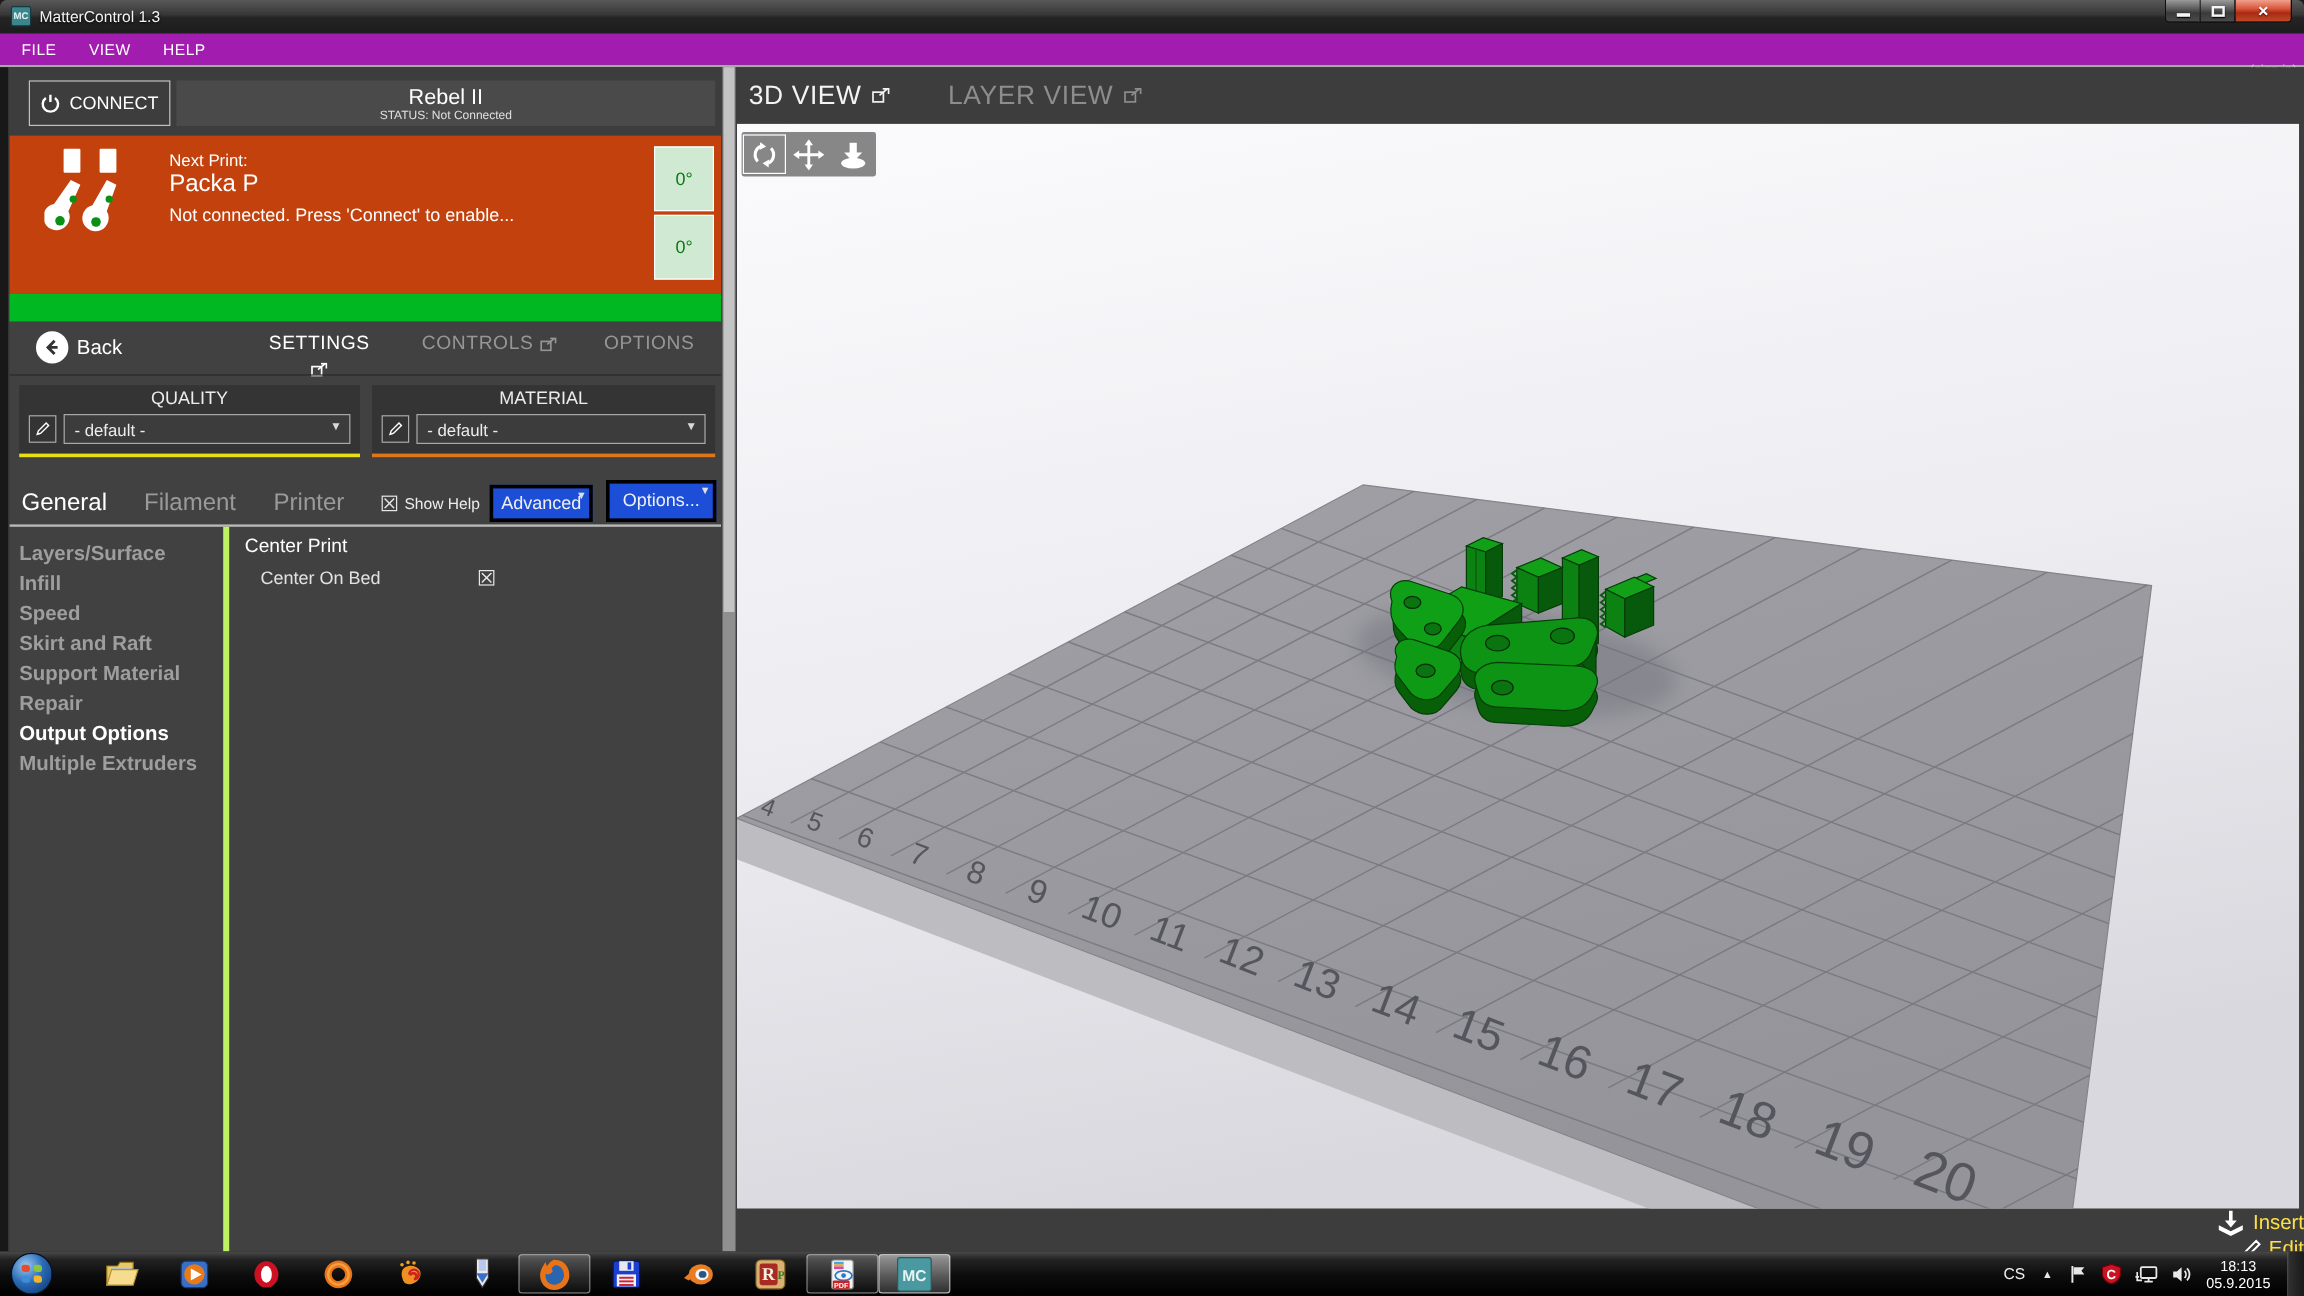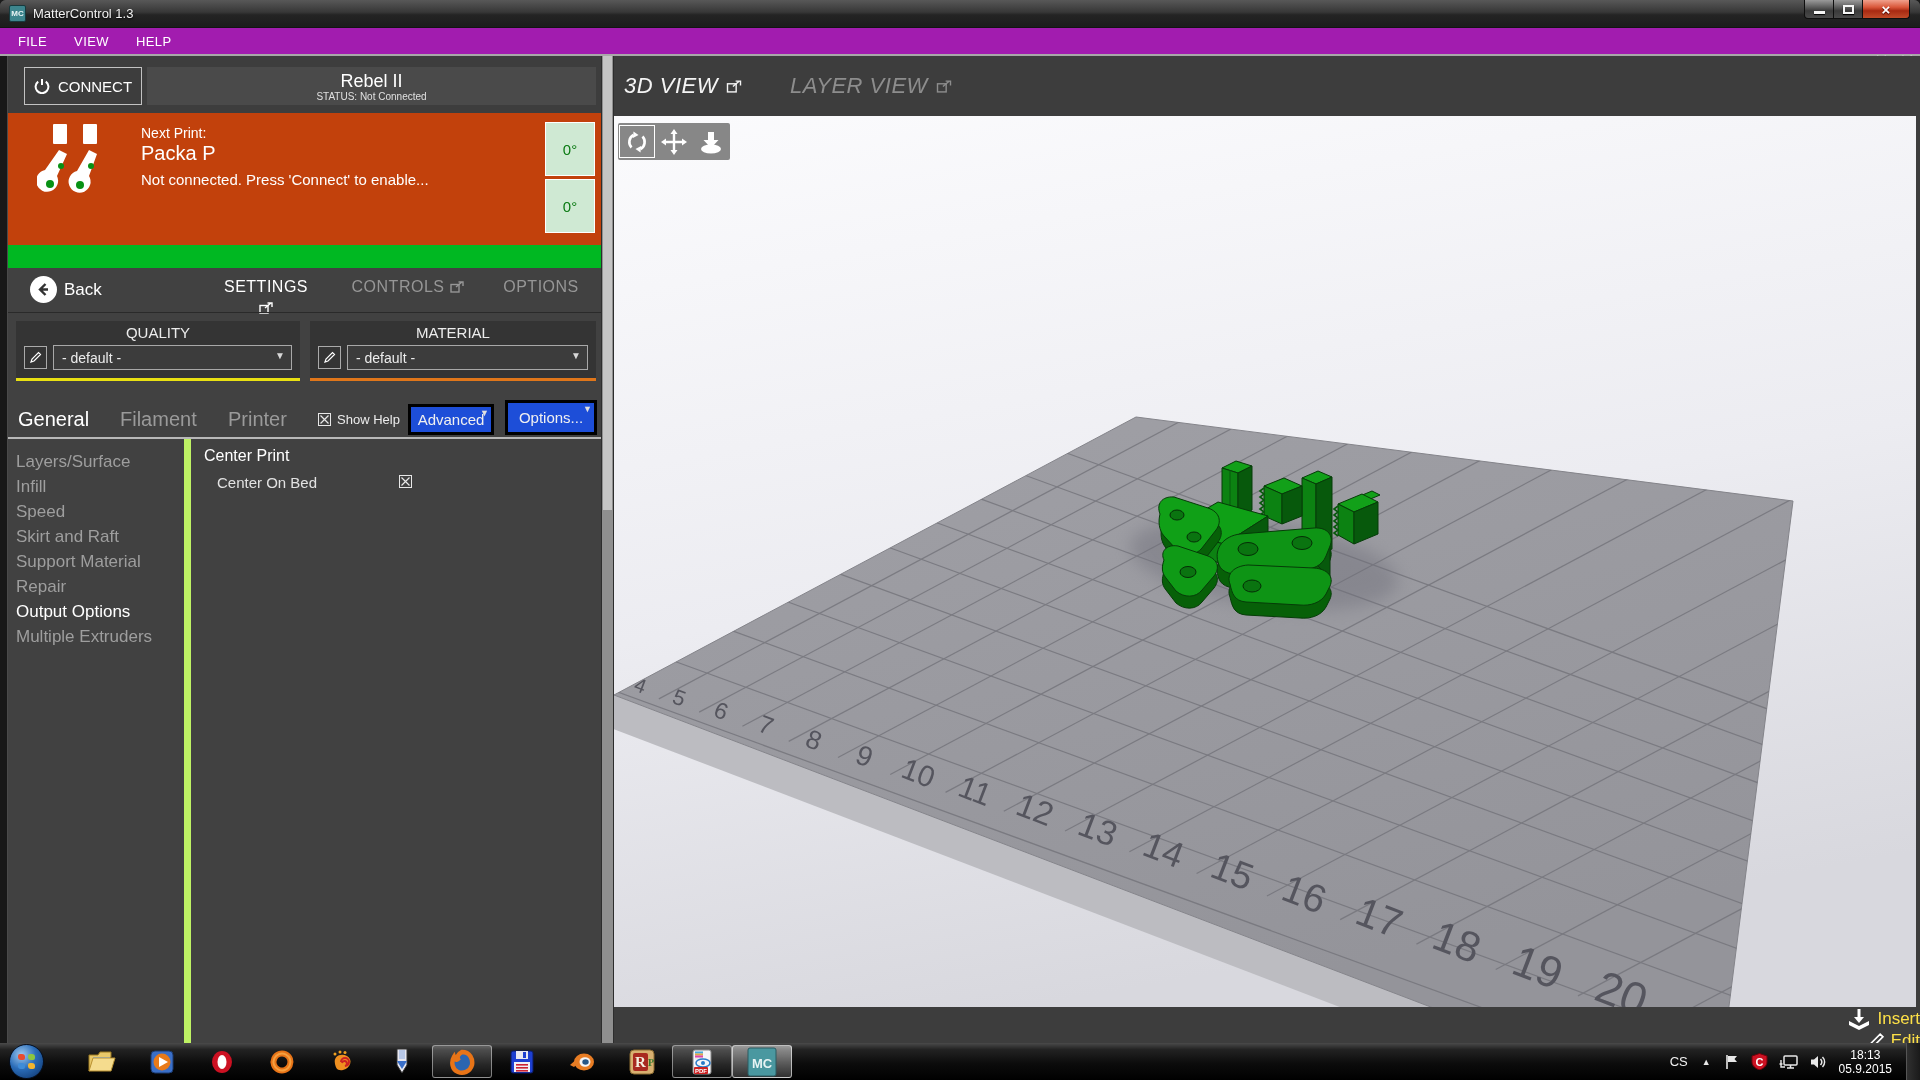--- a/index.html
+++ b/index.html
@@ -82,37 +82,37 @@
   .stab.dim { color:#9a9a9a; }
   .show-help { position:absolute; left:310px; bottom:10px; display:flex; align-items:center; gap:6px; color:#ececec; font-size:13px; cursor:pointer; }
   .drop-btn { position:absolute; border:3px solid #000000; background:#1d4ed8; color:#f0f0f0; font-size:15px;
     display:flex; align-items:center; justify-content:center; cursor:pointer; }
   .drop-btn .tri { position:absolute; top:1px; right:2px; font-size:9px; color:#e0e0e0; }
   .adv-btn { left:400px; top:10px; width:86px; height:31px; }
   .opt-btn { left:497px; top:6px; width:92px; height:35px; }
   .tabs-underline { position:absolute; left:0; right:0; top:381px; height:2px; background:#b8b8b8; }
 
   .settings-body { position:absolute; left:0; top:383px; right:0; bottom:0; display:flex; }
-  .settings-nav { width:183px; border-right:7px solid #bef264; padding:10px 0 0 8px; }
+  .settings-nav { width:183px; border-right:5px solid #bef264; padding:10px 0 0 8px;font-weight:bold; }
   .nav-item { font-size:17px; line-height:25px; color:#9e9e9e; cursor:pointer; white-space:nowrap; }
   .nav-item.active { color:#fff; }
   .settings-content { flex:1; padding:8px 0 0 13px; position:relative; }
   .section-title { color:#fff; font-size:16px; }
   .setting-row { position:relative; margin-top:9px; padding-left:13px; color:#e2e2e2; font-size:15px; height:18px; }
   .setting-row .xbox { position:absolute; left:195px; top:1px; }
   .help-box { margin-top:8px; width:384px; background:#313131; color:#dcdcdc; font-size:13.5px; line-height:17.5px; padding:7px 10px; }
 
   .xbox { width:13px; height:13px; border:1px solid #e8e8e8; display:inline-flex; align-items:center; justify-content:center; }
 
   .vscroll { width:13px; background:#8f8f8f; border-left:1px solid #2d2d2d; border-right:1px solid #2d2d2d; position:relative; }
   .vscroll .thumb { position:absolute; left:1px; right:1px; top:0; height:46%; background:#c4c4c4; }
 
   
   .viewport { flex:1; display:flex; flex-direction:column; background:#3d3d3d; }
-  .view-header { height:60px; display:flex; align-items:center; color:#8d8d8d;font-style:italic; }
+  .view-header { height:47px; display:flex; align-items:center; color:#8d8d8d; }
   .vtab { display:flex; align-items:center; gap:8px; font-size:22px; letter-spacing:.5px; cursor:pointer; }
   .vtab.active { color:#f4f4f4; }
   .vtab.first { margin-left:10px; }
   .vtab.second { margin-left:48px; }
   .scene { position:relative; flex:1; overflow:hidden; }
   .scene svg.world { position:absolute; left:0; top:0; }
   .tool-box { position:absolute; left:4px; top:7px; width:112px; height:37px; background:rgba(125,125,125,.92);
     border-radius:2px; display:flex; align-items:center; }
   .tool { width:36px; height:33px; margin-left:1px; display:flex; align-items:center; justify-content:center; cursor:pointer; }
   .tool.selected { border:1.5px solid #fff; }

